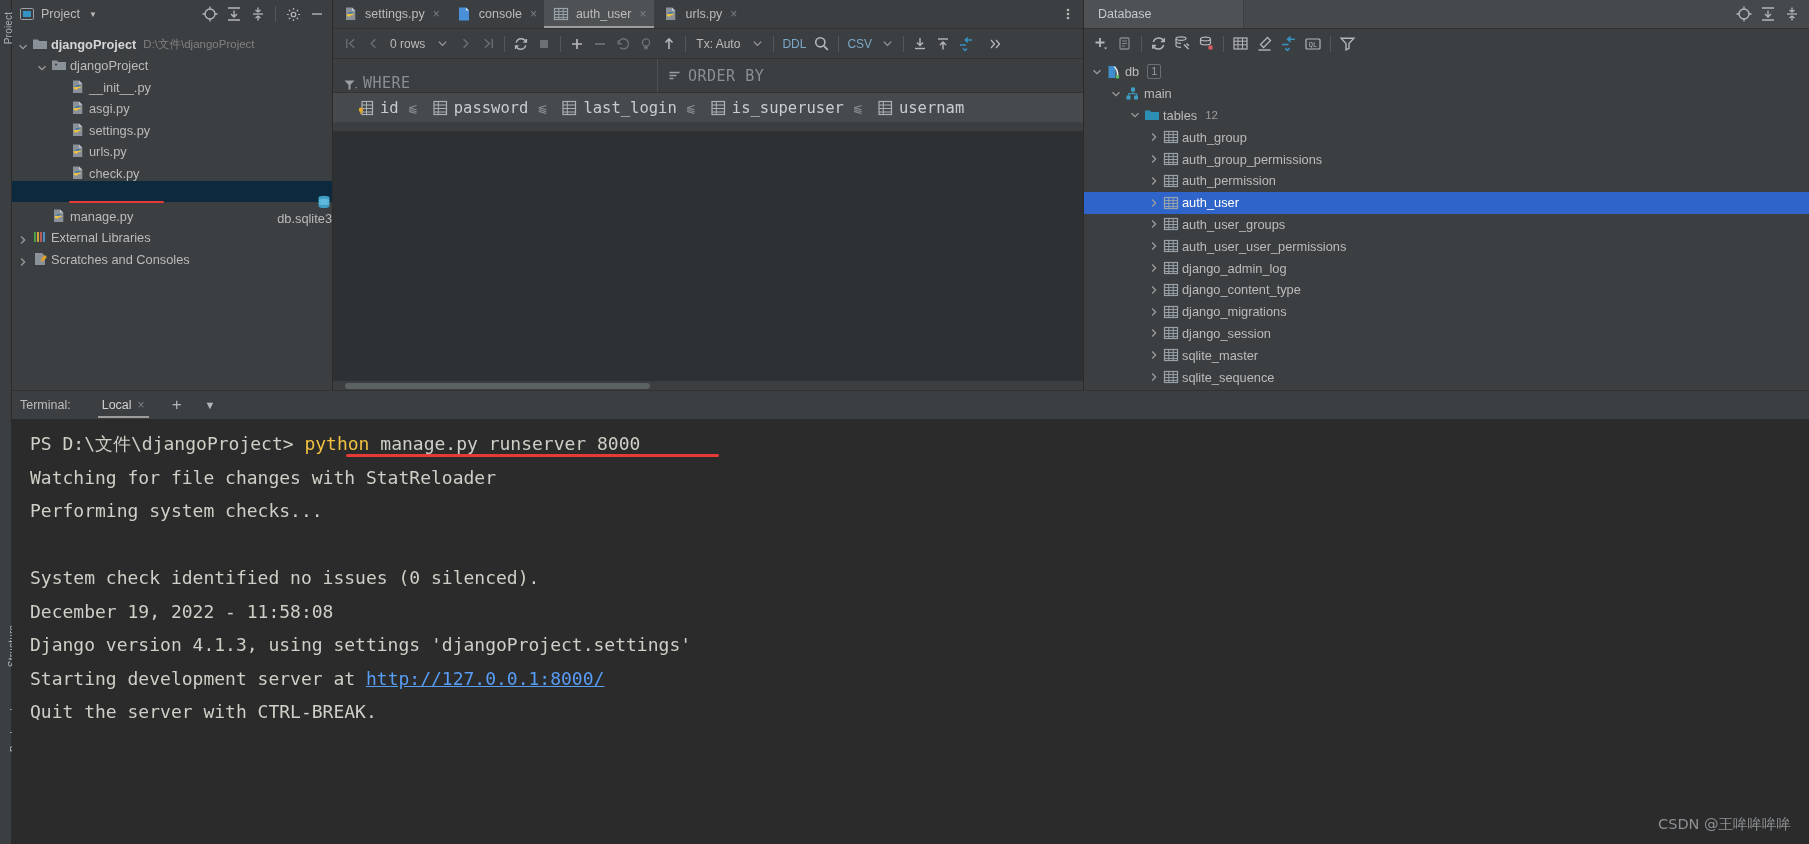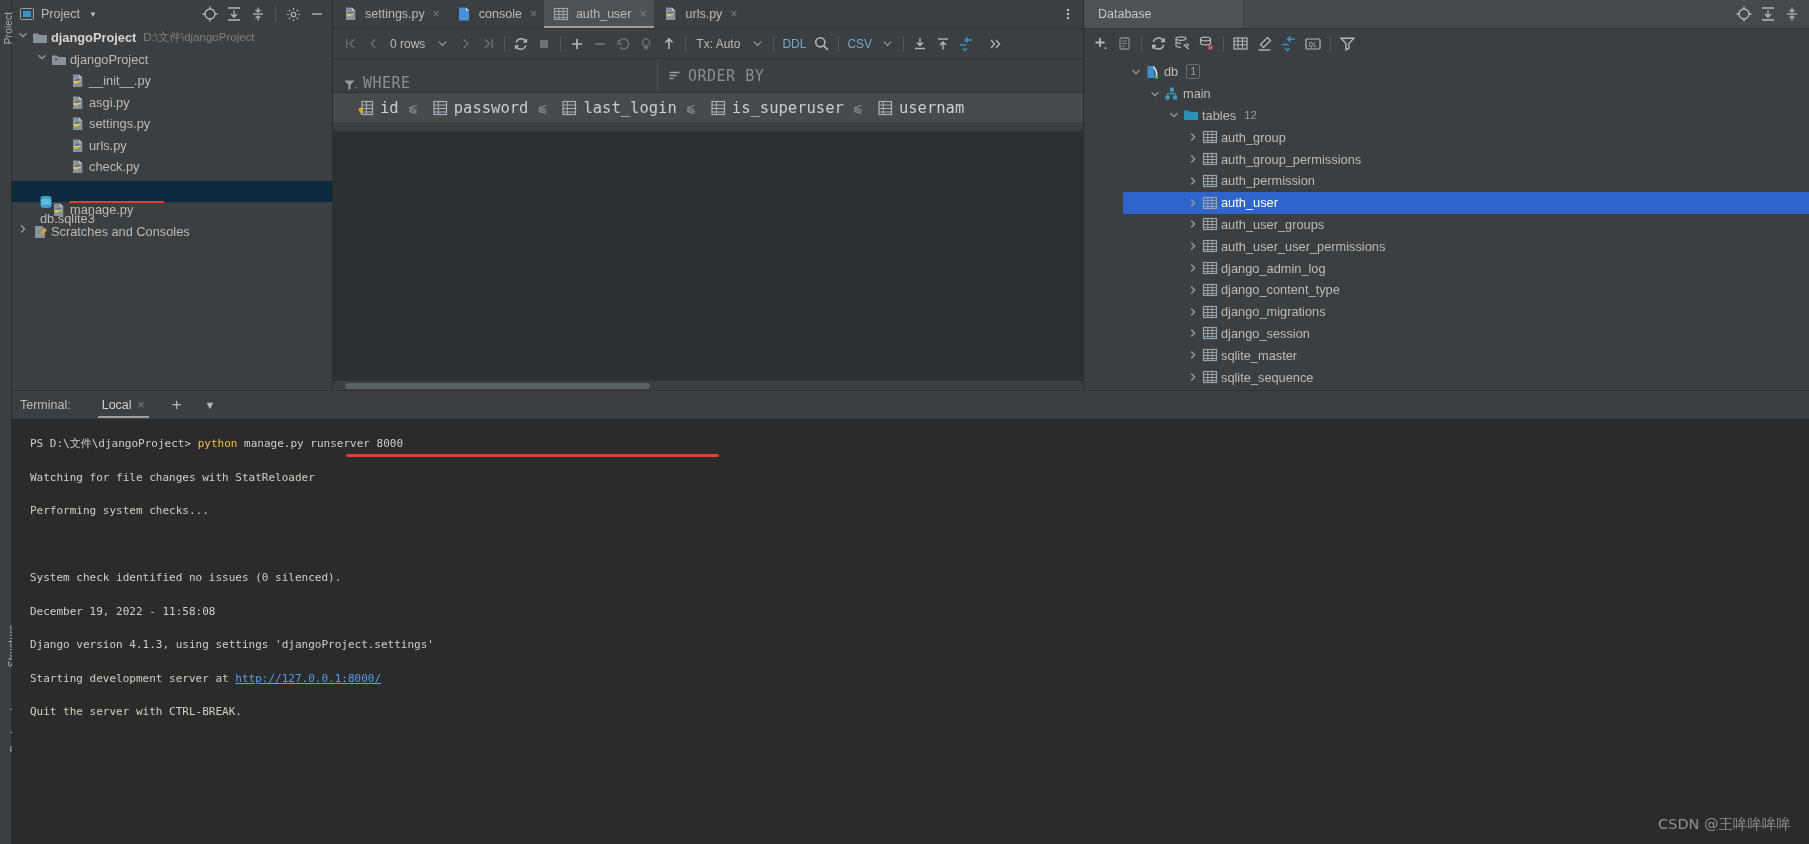--- a/index.html
+++ b/index.html
@@ -39,21 +39,21 @@
   .pp-caret { margin-left: 9px; color: #bbbbbb; font-size: 8px; }
   .pp-tools { margin-left: auto; display: flex; align-items: center; gap: 2px; }
   .tbtn {
     width: 22px; height: 22px; display: flex; align-items: center;
     justify-content: center; color: #b4b7ba; cursor: default;
   }
   .sep-v { width: 1px; height: 16px; background: #555859; margin: 0 4px; }
 
   .tree { padding-top: 2px; font-size: 12.8px; color: #bbbbbb; }
   .trow {
-    height: 21.5px; display: flex; align-items: flex-start; white-space: nowrap;
+    height: 21.5px; display: flex; align-items: flex-end; white-space: nowrap;
     padding-left: 6px;
   }
   .trow.sel { background: #0d293e; flex-direction: column; }
   .arrow {
     width: 13px; text-align: center; color: #9a9c9e; font-size: 9px;
     flex: 0 0 13px;
   }
   .arrow.none { color: transparent; }
   .ticon { width: 17px; flex: 0 0 17px; display: flex; align-items: center; justify-content: center; }
   .tlabel { margin-left: 3px; }
@@ -153,21 +153,21 @@
     min-width: 160px; border-right: 1px solid #3c3f41;
   }
   .db-tabfill { flex: 1; background: #46494b; }
   .db-tabtools { display: flex; align-items: center; padding-right: 6px; background: #46494b; gap: 2px; }
 
   .db-toolbar {
     height: 30px; display: flex; align-items: center; gap: 1px;
     padding-left: 6px; background: #3c3f41; border-top: 1px solid #323232;
   }
 
-  .dbtree { padding-top: 3px; font-size: 12.8px; color: #bbbbbb; margin-left: 39px; }
+  .dbtree { padding-top: 3px; font-size: 12.8px; color: #bbbbbb; }
   .dbrow {
     height: 21.8px; display: flex; align-items: center; white-space: nowrap;
   }
   .dbrow.sel { background: #2f65ca; color: #ffffff; }
   .badge {
     margin-left: 8px; font-size: 11px; color: #9a9c9e;
     border: 1px solid #6a6e70; border-radius: 2px; padding: 0 3px; line-height: 13px;
   }
   .count { margin-left: 8px; font-size: 11.5px; color: #9a9c9e; }
 
@@ -189,21 +189,21 @@
     content: ""; position: absolute; left: 2px; right: 2px; bottom: 1px;
     height: 2px; background: #9a9c9e;
   }
   .term-tab .x { color: #7d8184; font-size: 12px; }
   .term-plus { color: #b4b7ba; font-size: 17px; margin-left: 12px; }
   .term-chev { color: #b4b7ba; font-size: 11px; margin-left: 14px; }
 
   .term-body {
     padding: 8px 0 0 18px;
     font-family: "DejaVu Sans Mono", monospace;
-    font-size: 11px; line-height: 33.5px; color: #cfcfc7;
+    font-size: 18px; line-height: 33.5px; color: #cfcfc7;
     white-space: pre;
   }
   .tl { position: relative; }
   .tl .kw { color: #f0c040; }
   .tl .lnk { color: #589df6; text-decoration: underline; }
   .cmd-underline {
     position: absolute; left: 316px; top: 27px; width: 373px; height: 2.5px;
     background: #e53b34; border-radius: 2px;
   }
   .watermark {
@@ -374,20 +374,36 @@
           <span class="arrow none"></span>
           <span class="ticon">
             <svg width="16" height="16" viewBox="0 0 16 16">
               <path d="M3 1.5h6l3.3 3.2v9.3H3z" fill="#8a9199"></path>
               <path d="M9 1.5l3.3 3.2H9z" fill="#c3c8cc"></path>
               <path d="M5 6.5c0-.9.7-1.6 1.6-1.6h1.8c.9 0 1.6.7 1.6 1.6v1.1H6.6v.5H4.8c-.9 0-1.6-.7-1.6-1.6z" fill="#3c78a8" transform="translate(1.2,1.6) scale(.9)"></path>
               <path d="M10.8 9.5c0 .9-.7 1.6-1.6 1.6H7.4c-.9 0-1.6-.7-1.6-1.6V8.4h4.4v-.5h1.8c.9 0 1.6.7 1.6 1.6z" fill="#f0c040" transform="translate(-1.4,0.4) scale(.9)"></path>
             </svg>
           </span>
           <span class="tlabel">manage.py</span>
+        </div>
+        <div class="trow" style="padding-left: 6px; position: relative;">
+          <span class="arrow">
+            <svg width="10" height="10" viewBox="0 0 10 10">
+              <path d="M3.2 1.5L6.6 5l-3.4 3.5" stroke="#9a9c9e" stroke-width="1.3" fill="none"></path>
+            </svg>
+          </span>
+          <span class="ticon">
+            <svg width="16" height="16" viewBox="0 0 16 16">
+              <rect x="2" y="3" width="2" height="10" fill="#4a9e4a"></rect>
+              <rect x="5" y="3" width="2" height="10" fill="#d2a33a"></rect>
+              <rect x="8" y="3" width="2" height="10" fill="#b85a5a"></rect>
+              <rect x="11" y="3" width="2" height="10" fill="#4a8fc0"></rect>
+            </svg>
+          </span>
+          <span class="tlabel">External Libraries</span>
         </div>
         <div class="trow" style="padding-left: 6px; position: relative;">
           <span class="arrow">
             <svg width="10" height="10" viewBox="0 0 10 10">
               <path d="M3.2 1.5L6.6 5l-3.4 3.5" stroke="#9a9c9e" stroke-width="1.3" fill="none"></path>
             </svg>
           </span>
           <span class="ticon">
             <svg width="16" height="16" viewBox="0 0 16 16">
               <path d="M3 2h7l3 3v9H3z" fill="#8a9199"></path>

